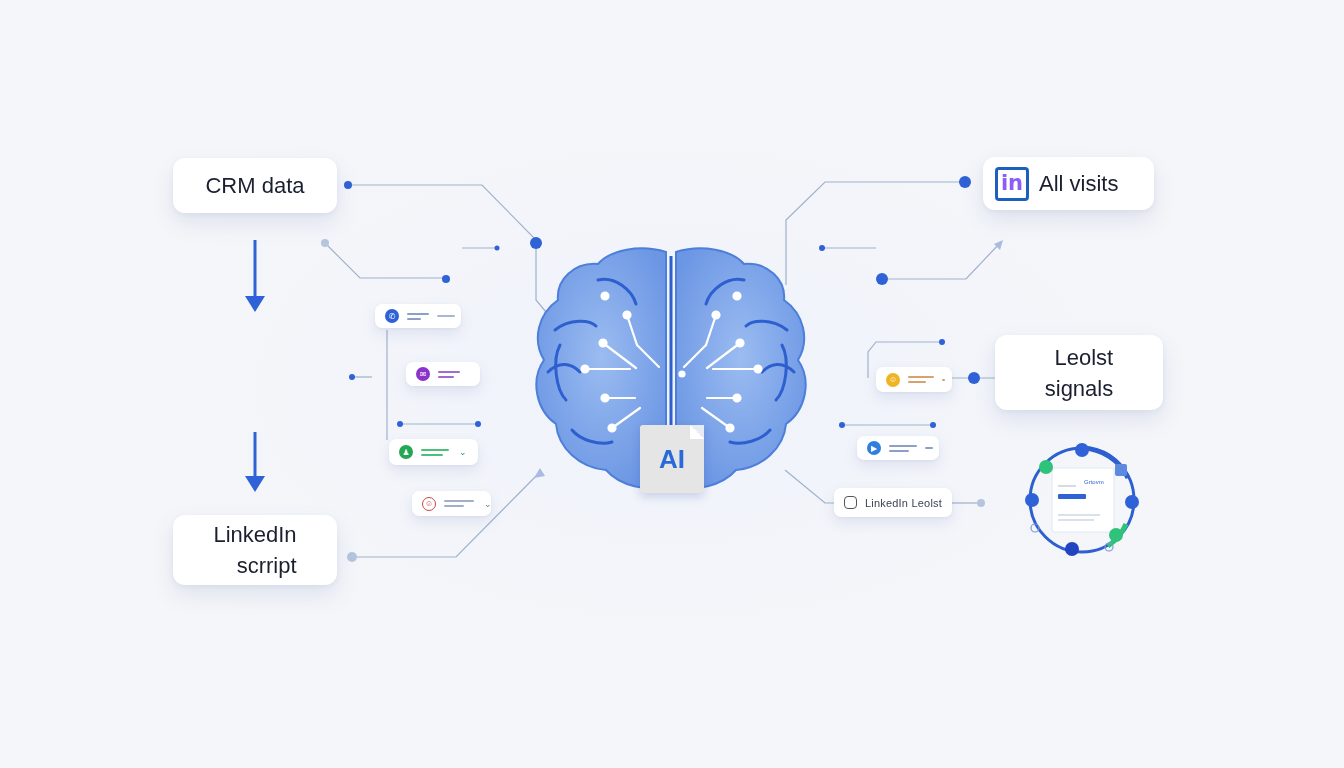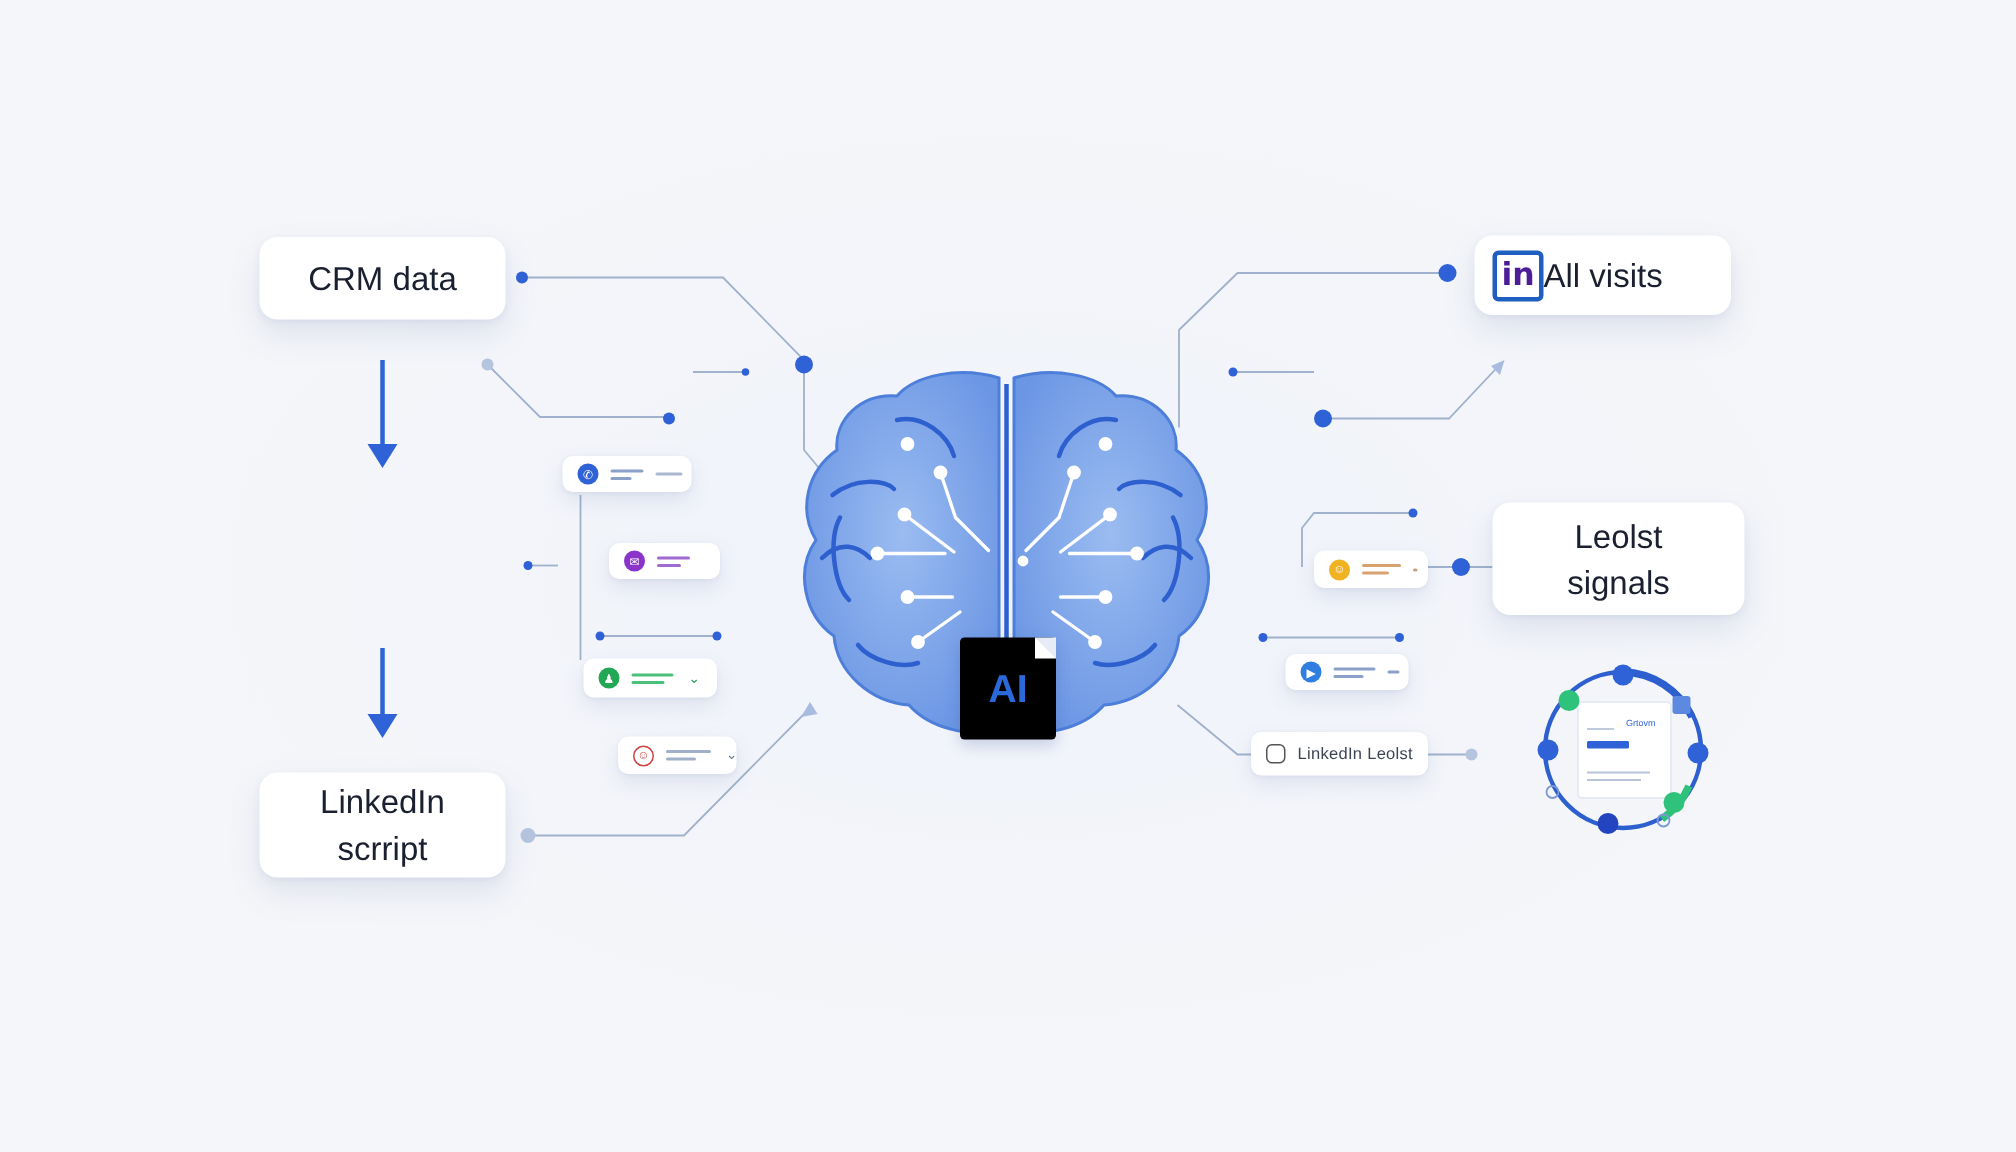--- a/index.html
+++ b/index.html
@@ -12,48 +12,48 @@
   }
   .canvas { position: absolute; left: 0; top: 0; width: 1344px; height: 768px; }
   svg.wires { position: absolute; left: 0; top: 0; width: 1344px; height: 768px; }
 
   .card {
     position: absolute;
     background: #ffffff;
     border-radius: 12px;
     box-shadow: 0 10px 22px rgba(90, 110, 170, 0.14), 0 2px 5px rgba(90, 110, 170, 0.08);
     display: flex; align-items: center; justify-content: center;
-    text-align: center;
+    text-align: right;
     font-size: 22px; line-height: 31px; color: #1b2030;
   }
   .card .label { white-space: pre-line; }
 
   .mini {
     position: absolute;
     background: #ffffff;
     border-radius: 7px;
     box-shadow: 0 6px 14px rgba(90, 110, 170, 0.13), 0 1px 3px rgba(90, 110, 170, 0.08);
     display: flex; align-items: center; padding: 0 10px; gap: 8px;
   }
   .mini .dot { width: 14px; height: 14px; border-radius: 50%; flex: none; display:flex; align-items:center; justify-content:center; color:#fff; font-size:8px; }
   .mini .bars { display: flex; flex-direction: column; gap: 3px; }
   .mini .bars i { display: block; height: 2px; border-radius: 1px; }
   .mini .chev { font-size: 9px; color: #6b7a90; margin-left: 2px; }
   .mini .txt { font-size: 11px; color: #3d4454; letter-spacing: 0.2px; }
 
   .li-logo {
     width: 34px; height: 34px; border: 3px solid #1f5fbf; border-radius: 4px;
-    color: #4c1d95; font-weight: bold; font-size: 21px; line-height: 27px;
-    display: flex; align-items: center; justify-content: center; 
+    color: #8b5cf6; font-weight: bold; font-size: 21px; line-height: 27px;
+    display: flex; align-items: center; justify-content: center; margin-right: 10px;
     font-family: "DejaVu Sans", sans-serif;
   }
 
   .ai-badge {
     position: absolute; left: 640px; top: 425px; width: 64px; height: 68px;
-    background: #000000; border-radius: 3px;
+    background: #e5e5e5; border-radius: 3px;
     box-shadow: 0 4px 10px rgba(40, 70, 150, 0.2);
     display: flex; align-items: center; justify-content: center;
     font-size: 26px; font-weight: bold; color: #2a6ad8;
   }
   .ai-badge::after {
     content: ""; position: absolute; right: 0; top: 0; width: 14px; height: 14px;
     background: linear-gradient(225deg, #e6ebf5 50%, #ffffff 50%);
   }
 </style>
 </head>

